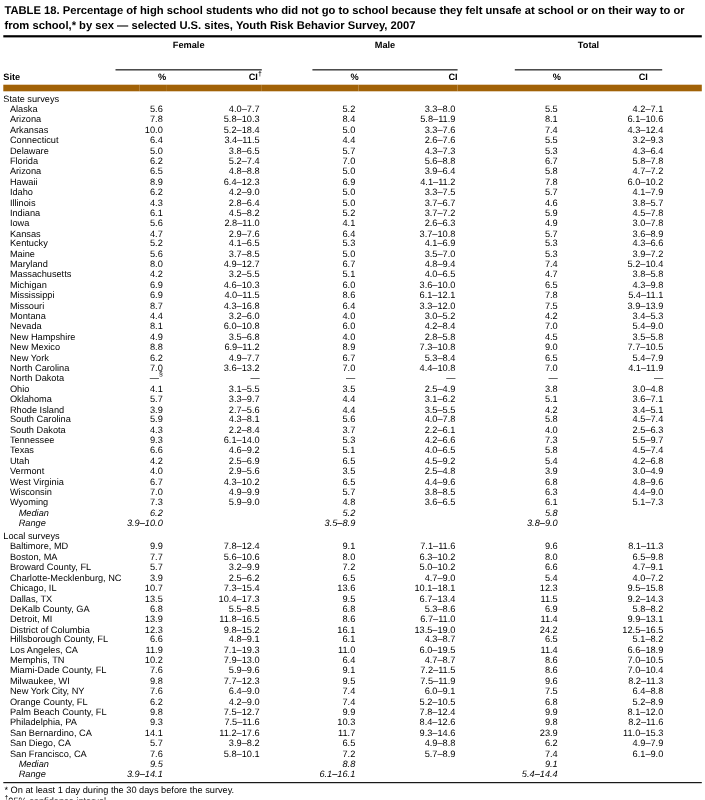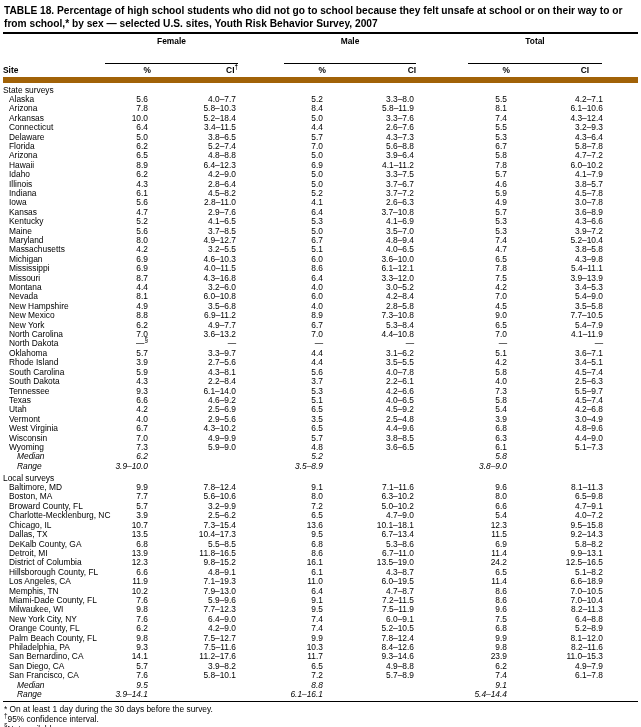--- a/index.html
+++ b/index.html
@@ -314,20 +314,29 @@
         <tr class="data-row">
           <td class="site">North Dakota</td>
           <td class="pct">—<sup>§</sup></td>
           <td class="ci">—</td>
           <td class="pct">—</td>
           <td class="ci">—</td>
           <td class="pct">—</td>
           <td class="ci last">—</td>
         </tr>
         <tr class="data-row">
+          <td class="site">Ohio</td>
+          <td class="pct">4.1</td>
+          <td class="ci">3.1–5.5</td>
+          <td class="pct">3.5</td>
+          <td class="ci">2.5–4.9</td>
+          <td class="pct">3.8</td>
+          <td class="ci last">3.0–4.8</td>
+        </tr>
+        <tr class="data-row">
           <td class="site">Oklahoma</td>
           <td class="pct">5.7</td>
           <td class="ci">3.3–9.7</td>
           <td class="pct">4.4</td>
           <td class="ci">3.1–6.2</td>
           <td class="pct">5.1</td>
           <td class="ci last">3.6–7.1</td>
         </tr>
         <tr class="data-row">
           <td class="site">Rhode Island</td>
@@ -632,21 +641,21 @@
           <td class="pct">6.2</td>
           <td class="ci last">4.9–7.9</td>
         </tr>
         <tr class="data-row">
           <td class="site">San Francisco, CA</td>
           <td class="pct">7.6</td>
           <td class="ci">5.8–10.1</td>
           <td class="pct">7.2</td>
           <td class="ci">5.7–8.9</td>
           <td class="pct">7.4</td>
-          <td class="ci last">6.1–7.8</td>
+          <td class="ci last">6.1–9.0</td>
         </tr>
         <tr class="stat-row">
           <td class="stat-label">Median</td>
           <td class="pct mr">
             <span class="mr-val">9.5</span>
           </td>
           <td class="ci"></td>
           <td class="pct mr">
             <span class="mr-val">8.8</span>
           </td>

